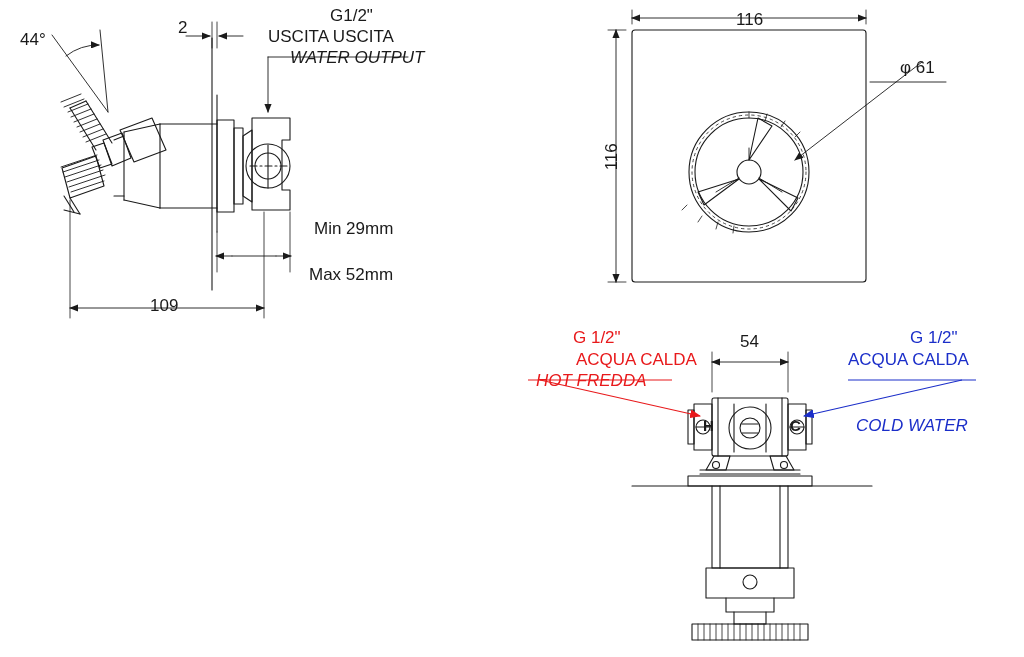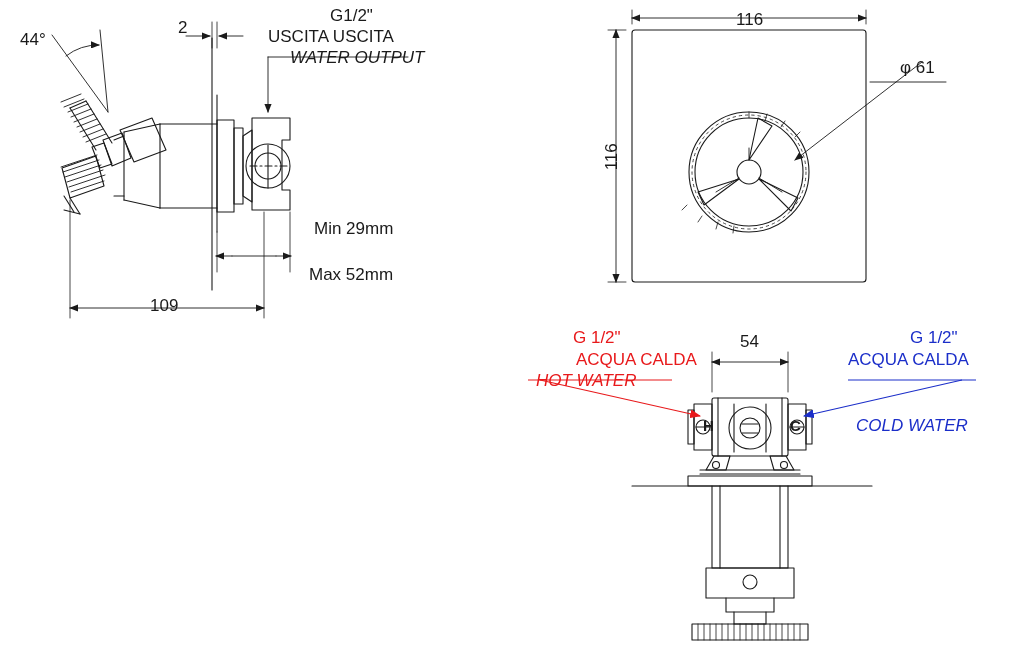--- a/index.html
+++ b/index.html
@@ -277,21 +277,21 @@
   <div class="lbl" style="left:150px; top:296px;">109</div>
 
   <div class="lbl" style="left:736px; top:10px;">116</div>
 
   <div class="lbl rot90" style="left:582px; top:147px; width:60px; text-align:center;">116</div>
 
   <div class="lbl" style="left:900px; top:58px;">φ 61</div>
 
   <div class="lbl hot" style="left:573px; top:328px;">G 1/2"</div>
   <div class="lbl hot" style="left:528px; top:350px;margin-left:48px;">ACQUA CALDA</div>
-  <div class="lbl hot ital" style="left:536px; top:371px;">HOT WATER</div>
+  <div class="lbl hot ital" style="left:536px; top:371px;">HOT FREDDA</div>
 
   <div class="lbl cold" style="left:910px; top:328px;">G 1/2"</div>
   <div class="lbl cold" style="left:848px; top:350px;">ACQUA CALDA</div>
   <div class="lbl cold ital" style="left:856px; top:371px;margin-top:45px;">COLD WATER</div>
 
   <div class="lbl" style="left:740px; top:332px;">54</div>
 
   <div class="lbl" style="left:703px; top:417px; font-size:15px; font-weight:bold;">H</div>
   <div class="lbl" style="left:790px; top:417px; font-size:15px; font-weight:bold;">C</div>
 

